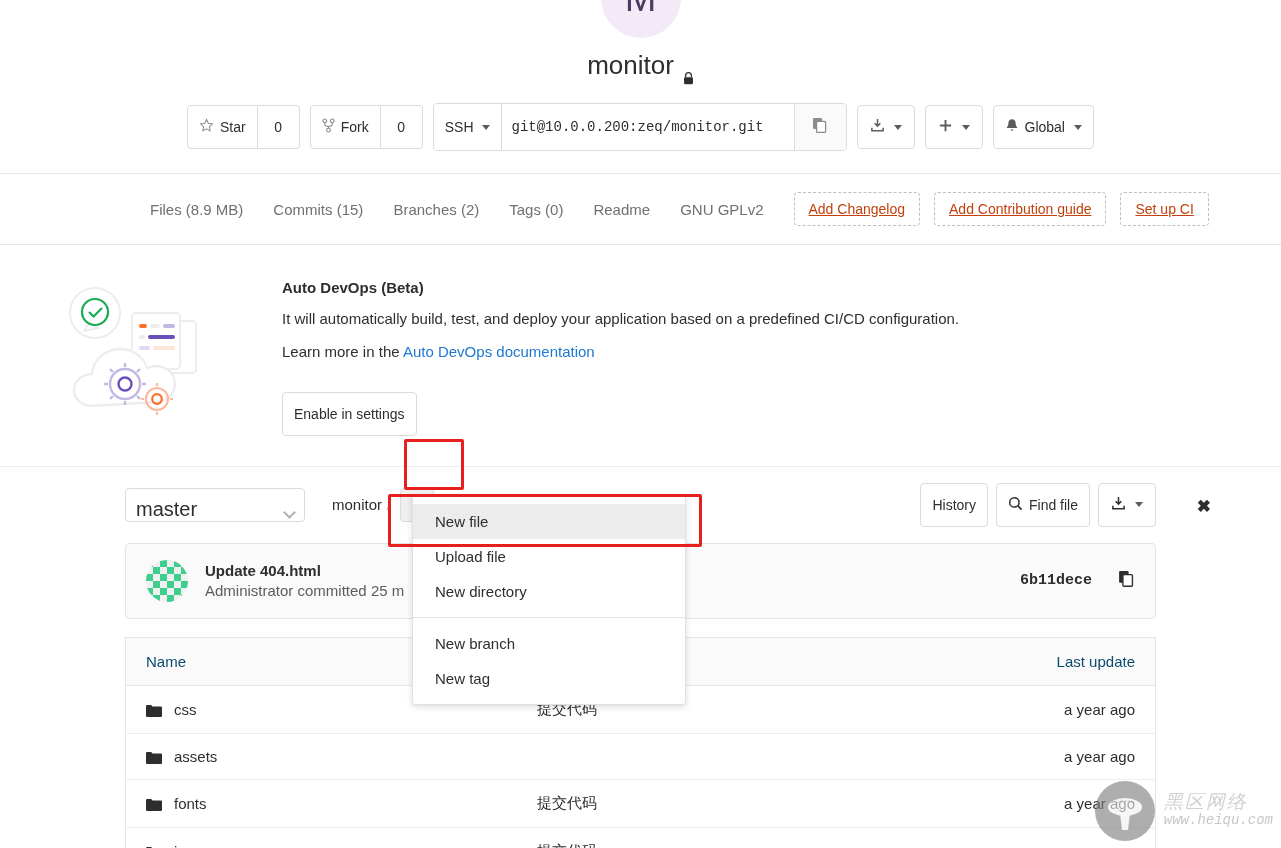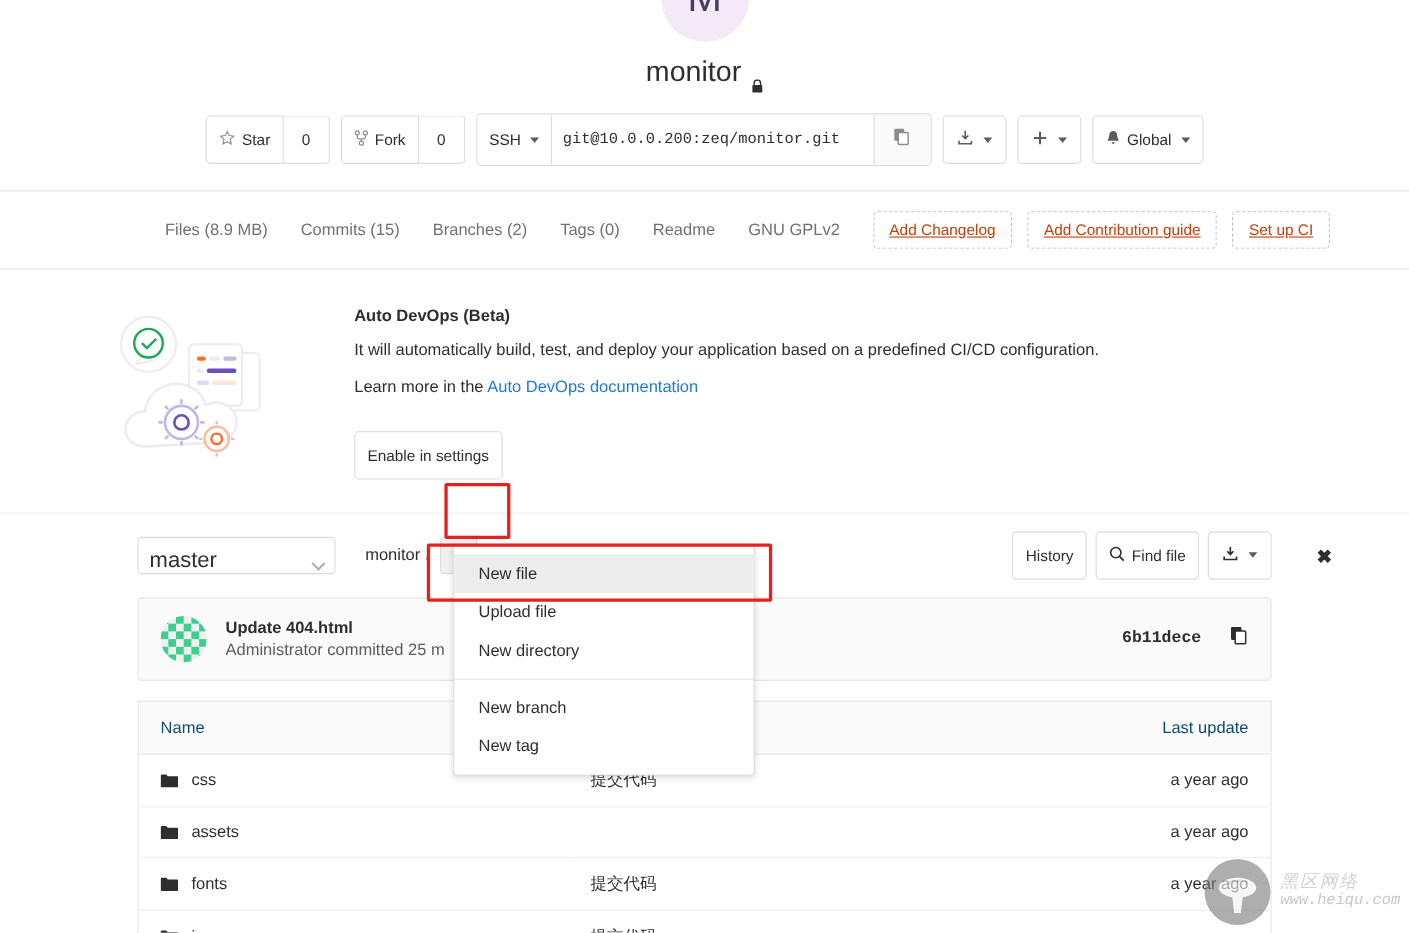--- a/index.html
+++ b/index.html
@@ -87,21 +87,21 @@
     color: #c2410c; font-size: 14px; height: 34px; padding: 0 14px;
     display: inline-flex; align-items: center; margin-right: 14px;
     cursor: pointer; white-space: nowrap;
     font-family: "Liberation Sans", sans-serif;
     text-decoration: underline;
   }
 
   
   .devops {
     position: relative; display: flex; align-items: flex-start;
-    padding: 26px 150px 30px 102px; border-bottom: 1px solid #eee;
+    padding: 26px 150px 30px 62px; border-bottom: 1px solid #eee;
     margin: 0 0 0 0;
   }
   .devops-illu { width: 200px; flex: 0 0 200px; padding-top: 10px; }
   .devops-body { padding-left: 20px; padding-top: 8px; flex: 1; }
   .devops-title { font-size: 15px; font-weight: 700; color: #2e2e2e; margin-bottom: 12px; }
   .devops-text { font-size: 15px; color: #2e2e2e; margin-bottom: 11px; line-height: 1.45; }
   .link { color: #1f78d1; text-decoration: none; cursor: pointer; }
   .devops-close {
     position: absolute; right: 70px; top: 253px; font-size: 17px;
     color: #2e2e2e; font-weight: 700; cursor: pointer; line-height: 1;
@@ -176,21 +176,21 @@
   }
   .menu-item.active { background: #ececec; }
   .menu-sep { height: 1px; background: #e5e5e5; margin: 8px 0; }
 
   
   .watermark {
     position: absolute; right: 8px; bottom: 6px; display: flex;
     align-items: center; gap: 8px; opacity: .62; z-index: 50; pointer-events: none;
   }
   .wm-text { color: #9a9a9a; font-style: italic; }
-  .wm-cn { font-size: 16px; letter-spacing: 2px; line-height: 1; color: #b5b5b5; }
+  .wm-cn { font-size: 19px; letter-spacing: 2px; line-height: 1; color: #b5b5b5; }
   .wm-url { font-size: 14px; line-height: 1.3; color: #a5a5a5; font-family: "Liberation Mono", monospace; }
 </style>
 </head>
 <body>
 
 <div class="page">
 
   <div class="project-header">
     <div class="avatar-wrap">
       <div class="project-avatar">M</div>

